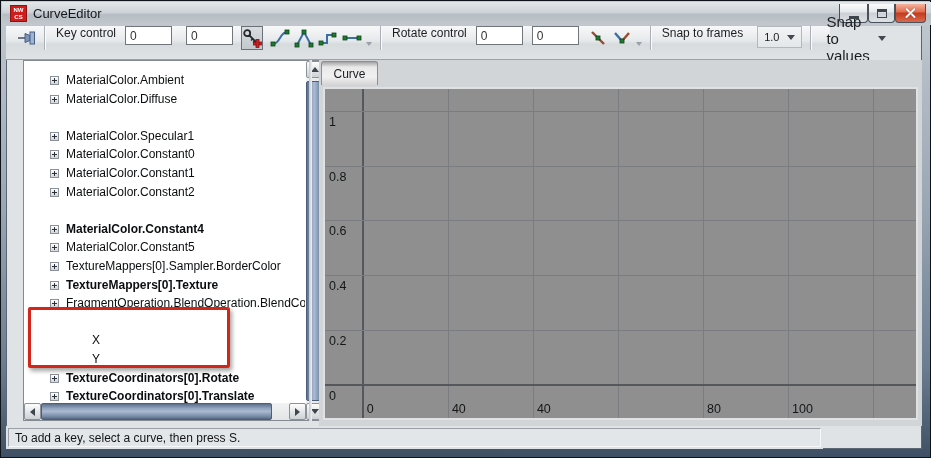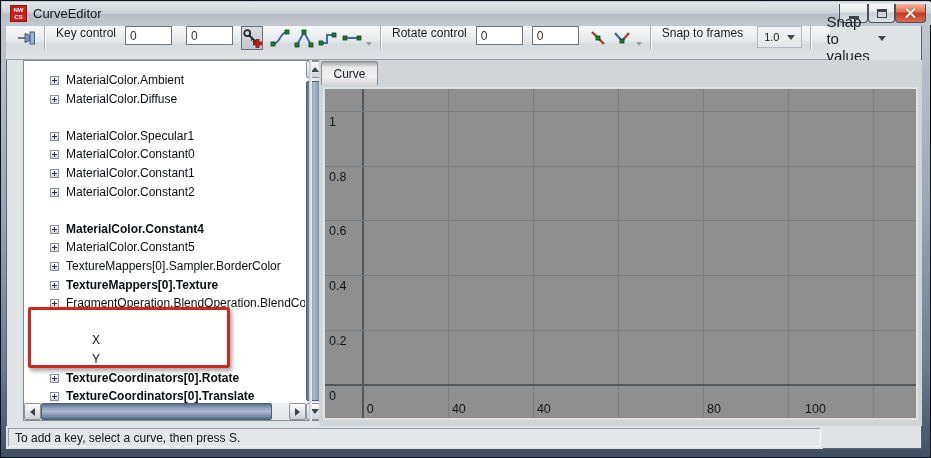--- a/index.html
+++ b/index.html
@@ -310,21 +310,21 @@
         <div class="hgrid" style="top: 76.6389px;"></div>
         <div class="hgrid" style="top: 131.381px;"></div>
         <div class="hgrid" style="top: 186.123px;"></div>
         <div class="hgrid" style="top: 240.865px;"></div>
         <div class="hgrid axis" style="top: 294.607px;"></div>
         <div class="xtick" style="left: 41.841px; top: 312.607px;">0</div>
         <div class="xtick" style="left: 126.877px; top: 312.607px;">40</div>
         <div class="xtick" style="left: 211.913px; top: 312.607px;">40</div>
         <div class="xtick" style="left: 296.949px; top: 312.607px; margin-top: 20px;">60</div>
         <div class="xtick" style="left: 381.985px; top: 312.607px;">80</div>
-        <div class="xtick" style="left: 467.021px; top: 312.607px; margin-left: 13px;">100</div>
+        <div class="xtick" style="left: 467.021px; top: 312.607px;">100</div>
         <div class="ytick" style="left: 4px; top: 25.8968px;">1</div>
         <div class="ytick" style="left: 4px; top: 80.6389px;">0.8</div>
         <div class="ytick" style="left: 4px; top: 135.381px;">0.6</div>
         <div class="ytick" style="left: 4px; top: 190.123px;">0.4</div>
         <div class="ytick" style="left: 4px; top: 244.865px;">0.2</div>
         <div class="ytick" style="left: 4px; top: 299.607px;">0</div>
       </div>
   </div>
 
   <div id="statusbar">

